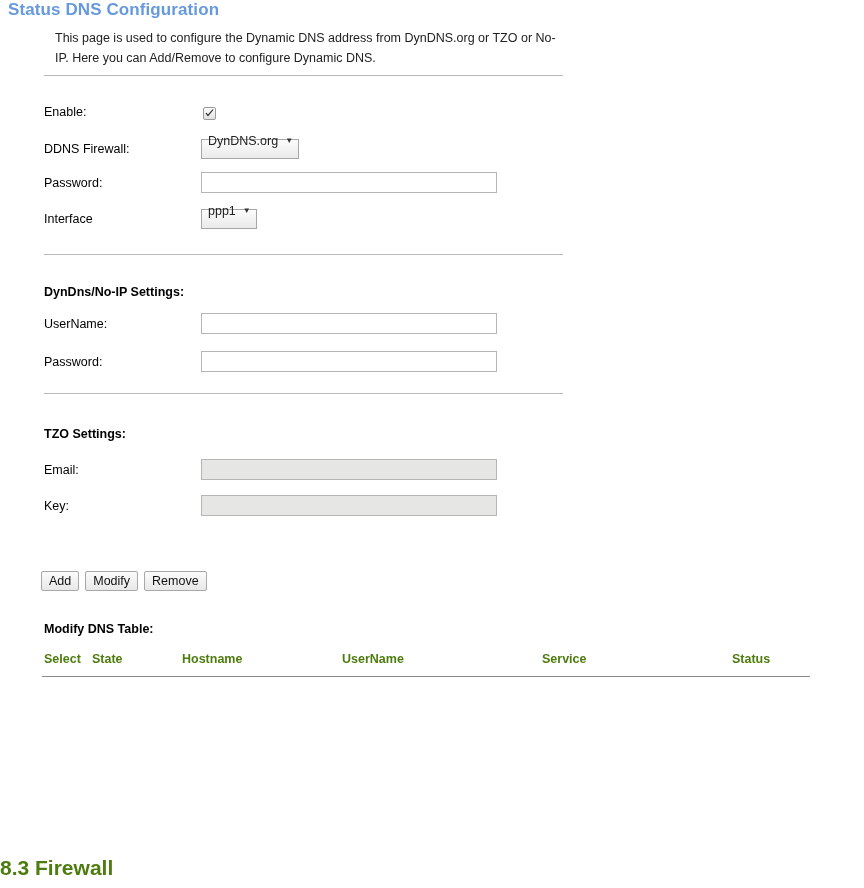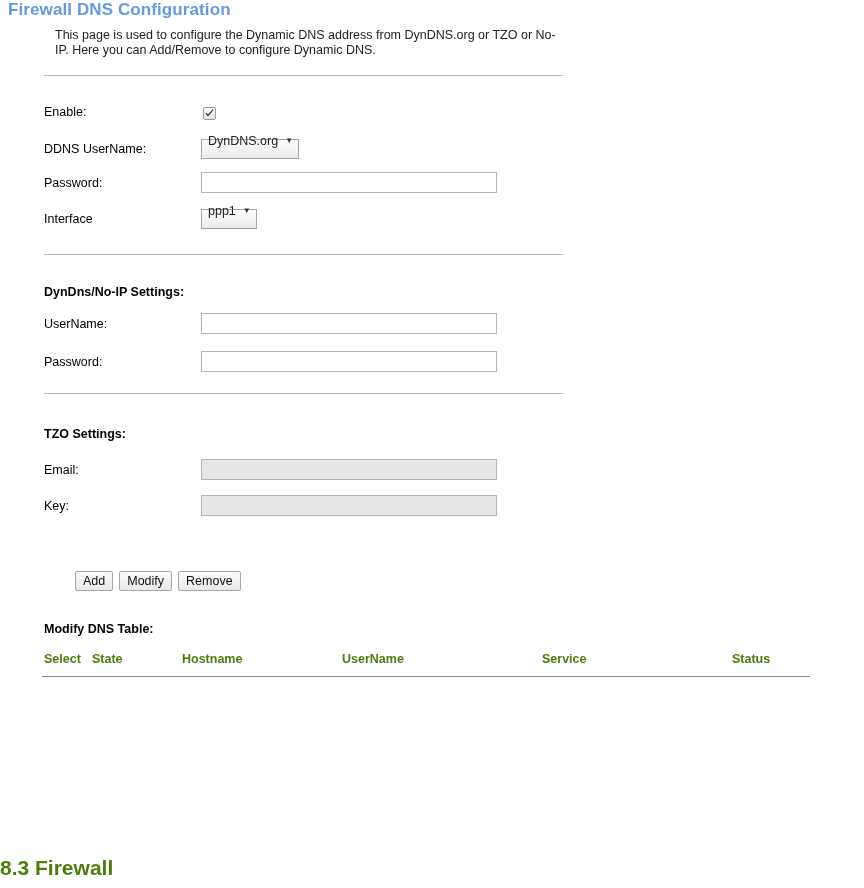--- a/index.html
+++ b/index.html
@@ -29,21 +29,21 @@
     white-space: nowrap;
   }
 
   
   .intro {
     position: absolute;
     left: 55px;
     top: 28px;
     width: 510px;
     font-size: 12.5px;
-    line-height: 15px;
+    line-height: 20px;
     color: #222222;
   }
 
   
   .hr {
     position: absolute;
     left: 44px;
     width: 519px;
     height: 0;
     border-top: 1px solid #b9b9b9;
@@ -134,21 +134,20 @@
   .txt-email    { top: 459px; }
   .txt-key      { top: 495px; }
 
   
   .btnrow {
     position: absolute;
     left: 41px;
     top: 571px;
     display: flex;
     gap: 6px;
-    margin-left: 34px;
   }
   .btn {
     box-sizing: border-box;
     height: 20px;
     min-width: 38px;
     border: 1px solid #a8a8a8;
     border-radius: 2px;
     background: linear-gradient(#fbfbfb, #e8e8e8);
     font-family: "Liberation Sans", sans-serif;
     font-size: 12.5px;
@@ -199,34 +198,34 @@
     top: 856px;
     font-size: 21px;
     font-weight: bold;
     color: #4d7c0f;
     white-space: nowrap;
   }
 </style>
 </head>
 <body>
 
-<div class="page-title">Firewall DNS Configuration</div>
+<div class="page-title">Status DNS Configuration</div>
 
 <div class="intro">This page is used to configure the Dynamic DNS address from DynDNS.org or TZO or No-IP. Here you can Add/Remove to configure Dynamic DNS.</div>
 
 <div class="hr hr-1"></div>
 
 <div class="row-label" style="top:105px;">Enable:</div>
 <span class="cb">
   <svg width="11" height="11" viewBox="0 0 11 11" aria-hidden="true">
     <path d="M1.5 5.6 L4 8.4 L9.6 1.8 L8.6 1.2 L4 6.4 L2.4 4.8 Z" fill="#333"></path>
   </svg>
 </span>
 
-<div class="row-label" style="top:142px;">DDNS UserName:</div>
+<div class="row-label" style="top:142px;">DDNS Firewall:</div>
 <div class="sel sel-provider">
   <span>DynDNS.org</span>
   <span class="arrow">▼</span>
 </div>
 
 <div class="row-label" style="top:176px;">Password:</div>
 <input class="txt txt-hostname" type="text" value="" style="">
 
 <div class="row-label" style="top:212px;">Interface</div>
 <div class="sel sel-interface">

